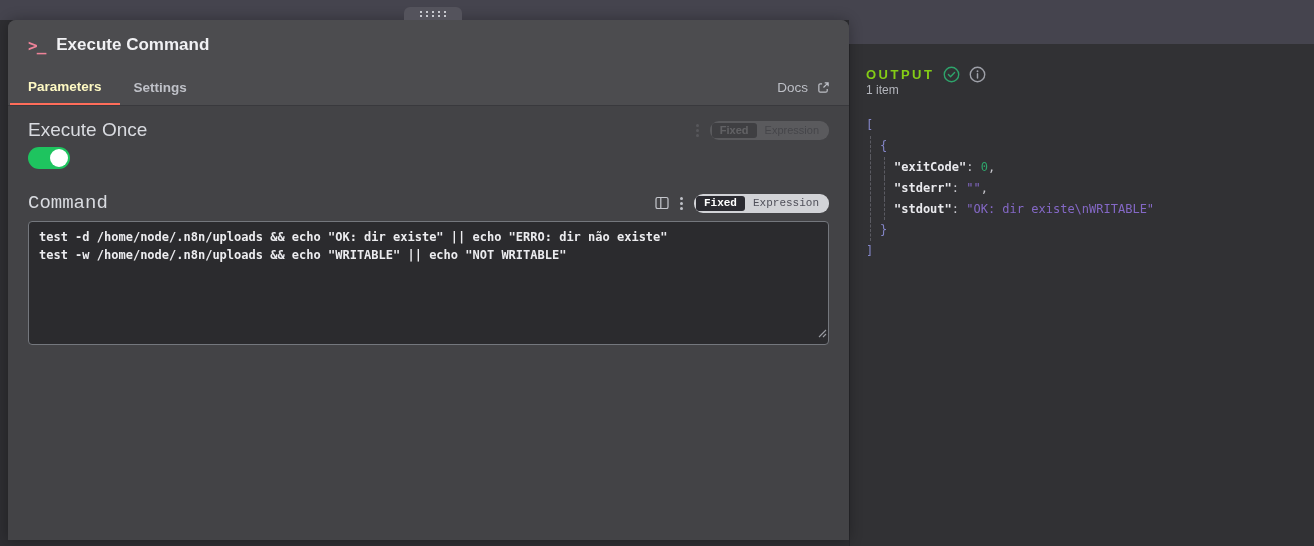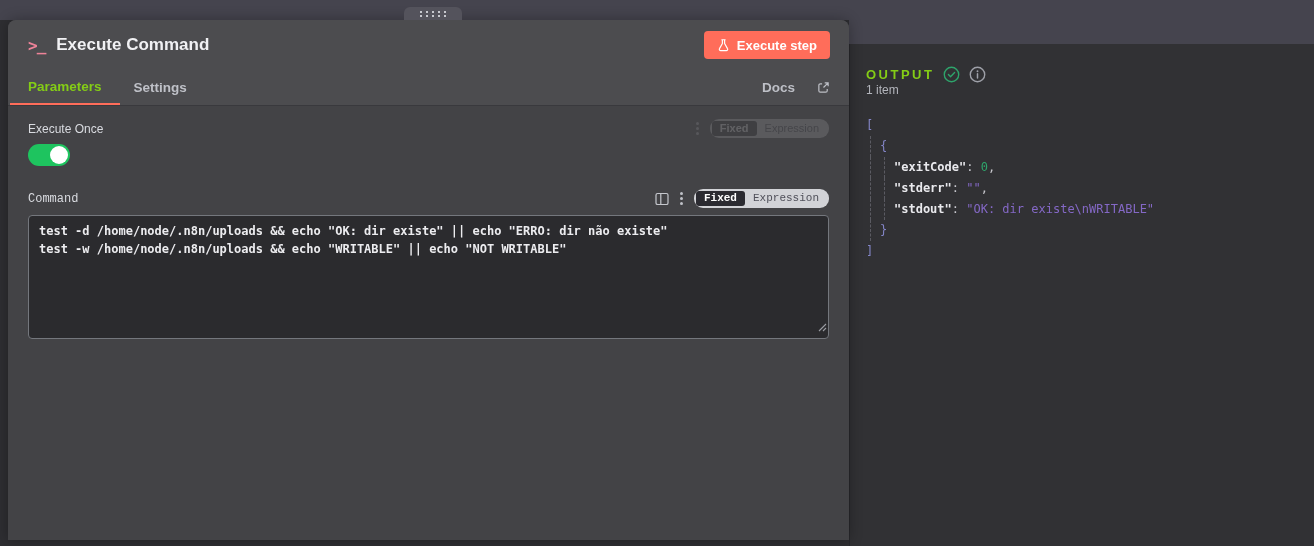--- a/index.html
+++ b/index.html
@@ -27,29 +27,29 @@
   .terminal-icon { color:#EE8399; font-family:"DejaVu Sans Mono", monospace;
                    font-weight:bold; font-size:16px; letter-spacing:-1px; }
   .node-title { color:#F1F1F4; font-size:17px; font-weight:bold; margin-left:11px;text-align:center; }
   .spacer { flex:1; }
   .exec-btn { display:flex; align-items:center; gap:7px; background:#FF6D5A; color:#fff;
               font-size:13px; font-weight:bold; border:none; border-radius:4px;
               height:28px; padding:0 13px; cursor:pointer; }
 
   .tabs-row { display:flex; align-items:stretch; height:35px; }
   .tab { display:flex; align-items:center; font-size:13.5px; font-weight:bold; cursor:pointer; }
-  .tab-active { color:#84cc16; margin-left:-18px; padding:0 18px;
+  .tab-active { color:#fef9c3; margin-left:-18px; padding:0 18px;
                 border-bottom:2px solid #FF6D5A; }
   .tab-inactive { color:#BFC1C8; padding:0 14px; }
-  .docs-link { display:flex; align-items:center; gap:22px; color:#BDBFC6;
-               font-size:13.5px; font-weight:bold; cursor:pointer; }
+  .docs-link { display:flex; align-items:center; gap:9px; color:#BDBFC6;
+               font-size:13.5px; font-weight:normal; cursor:pointer; }
 
   .panel-body { flex:1; padding:13px 20px; position:relative; }
   .param-row { display:flex; align-items:center; justify-content:space-between; }
-  .param-label { color:#D9DBE0; font-size:12px; }
+  .param-label { color:#D9DBE0; font-size:19px; }
   .row-controls { display:flex; align-items:center; gap:9px; }
   .faded { opacity:.16; }
 
   .kebab { display:flex; flex-direction:column; gap:2px; padding:2px; cursor:pointer; }
   .kebab i { width:3px; height:3px; border-radius:50%; background:#BFC1C7; }
 
   .pill { display:inline-flex; background:#D2D3D7; border-radius:9px; padding:2px; }
   .pill .seg { font-size:11px; line-height:15px; padding:0 8px; border-radius:3px; cursor:pointer; }
   .seg-active { background:#2B2B31; color:#FFFFFF; font-weight:bold; }
   .seg-inactive { color:#50505A; }
@@ -108,28 +108,20 @@
         <i></i>
     </span>
   </div>
 
   <div class="main-panel">
     <div class="panel-header">
       <div class="header-top">
         <span class="terminal-icon">&gt;_</span>
         <span class="node-title">Execute Command</span>
         <span class="spacer"></span>
-        <button class="exec-btn">
-          <span style="display:flex;">
-            <svg width="13" height="14" viewBox="0 0 14 14">
-              <path d="M5.2 1.3h3.6 M5.8 1.3v4L2.7 10.9a1.45 1.45 0 0 0 1.25 2.2h6.1a1.45 1.45 0 0 0 1.25-2.2L8.2 5.3v-4" stroke="#fff" stroke-width="1.25" fill="none" stroke-linecap="round" stroke-linejoin="round"></path>
-            </svg>
-          </span>
-          <span>Execute step</span>
-        </button>
       </div>
       <div class="tabs-row">
         <span class="tab tab-active">Parameters</span>
         <span class="tab tab-inactive">Settings</span>
         <span class="spacer"></span>
         <span class="docs-link">
           <span>Docs</span>
           <span style="display:flex;">
             <svg width="13" height="13" viewBox="0 0 14 14">
               <path d="M5.5 3H3.6C2.7 3 2 3.7 2 4.6v5.8C2 11.3 2.7 12 3.6 12h5.8c.9 0 1.6-.7 1.6-1.6V8.5" stroke="#BDBFC6" stroke-width="1.3" fill="none"></path>

